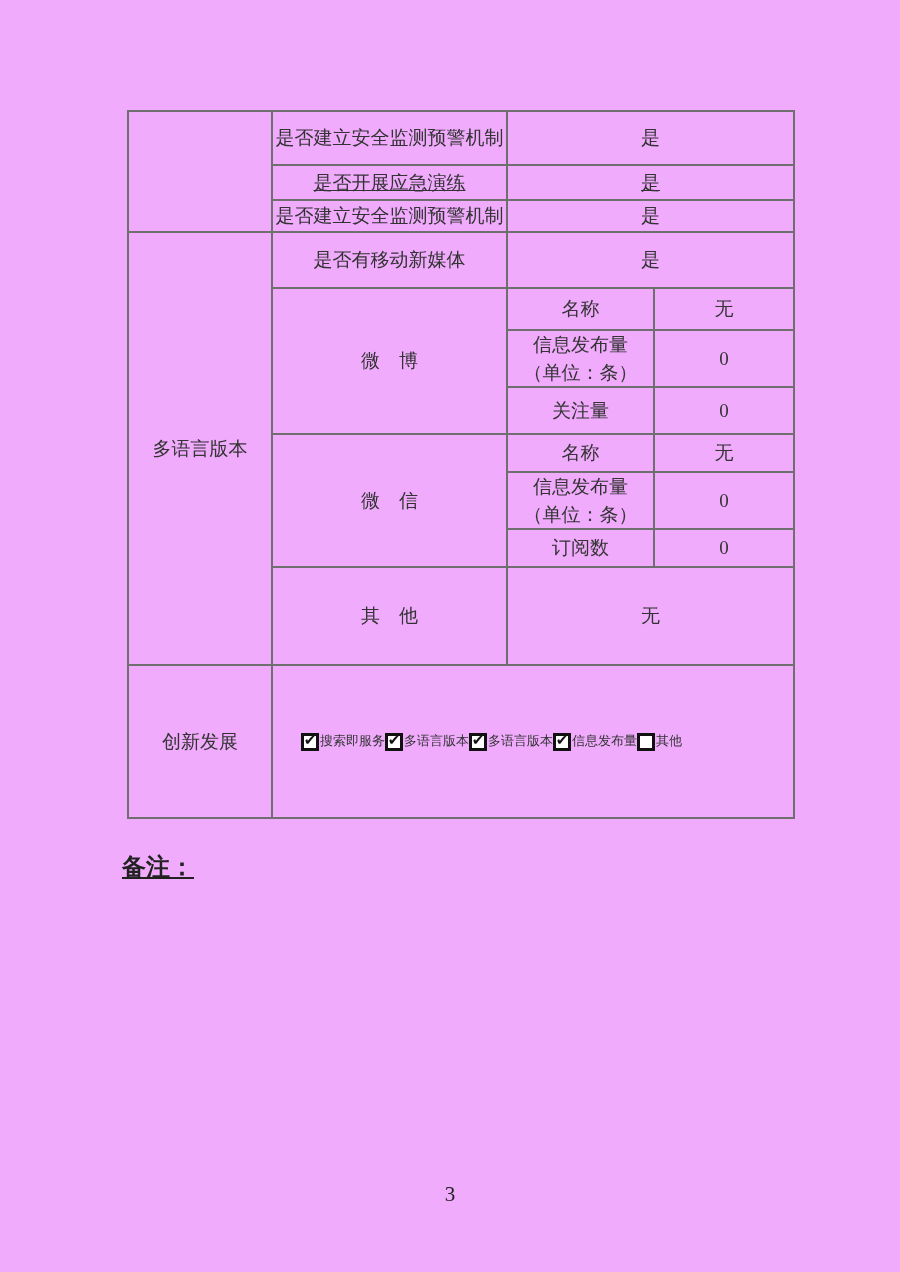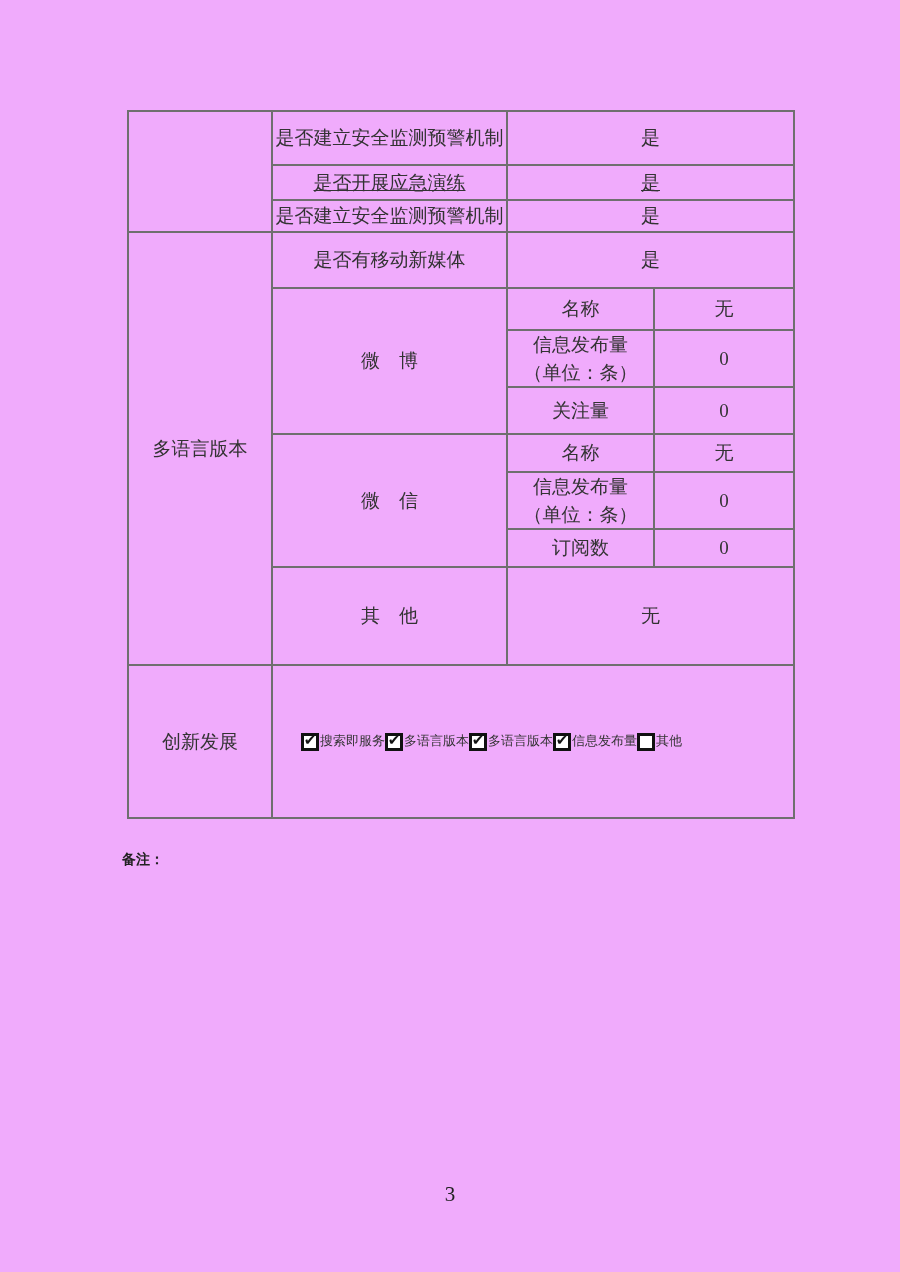--- a/index.html
+++ b/index.html
@@ -86,23 +86,24 @@
     display: block;
   }
   .cb-label {
     font-size: 13px;
     color: #333333;
   }
   .notes {
     position: absolute;
     left: 122px;
     top: 851px;
-    font-size: 14px;
+    font-size: 24px;
     font-weight: 700;
     color: #222222;
+    text-decoration: underline;
   }
   .page-number {
     position: absolute;
     left: 0;
     top: 1182px;
     width: 100%;
     text-align: center;
     font-size: 21px;
     color: #222222;
   }

